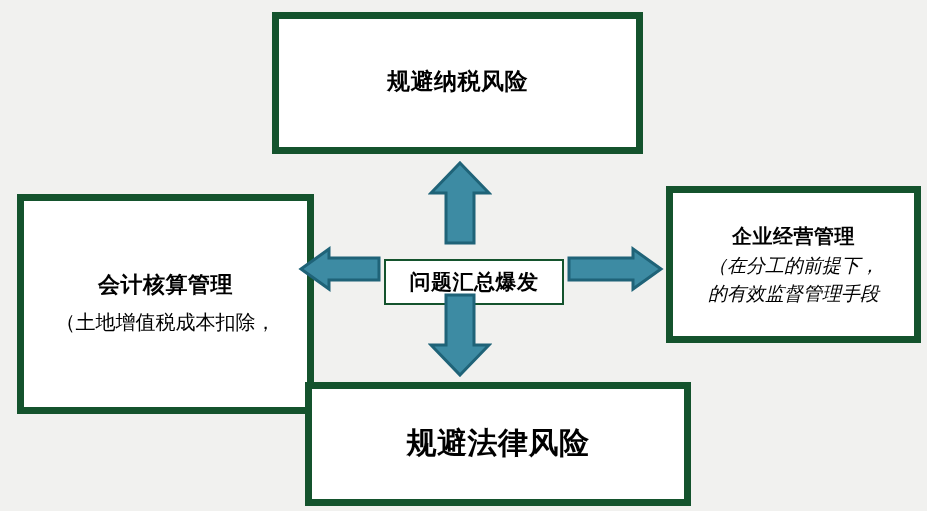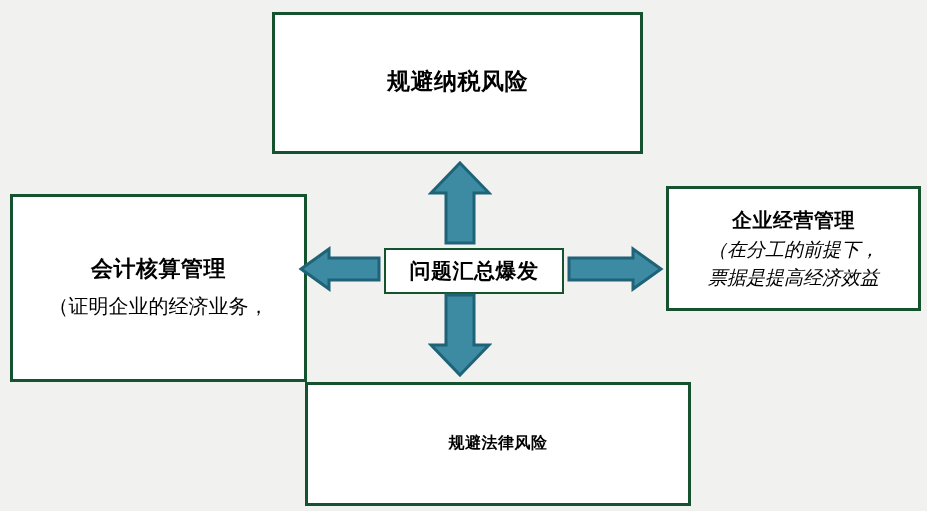--- a/index.html
+++ b/index.html
@@ -14,21 +14,21 @@
     overflow: hidden;
   }
   #diagram {
     position: relative;
     width: 927px;
     height: 511px;
   }
   .node {
     position: absolute;
     background: #ffffff;
-    border: 3px solid #14532d;
+    border: 7px solid #14532d;
     box-sizing: border-box;
     display: flex;
     flex-direction: column;
     align-items: center;
     justify-content: center;
     color: #000000;
     text-align: right;
   }
   .node .title {
     font-weight: bold;
@@ -48,55 +48,55 @@
     top: 12px;
     width: 371px;
     height: 142px;
     padding: 4px 6px 6px 6px;
   }
   #node-top .title { font-size: 23px; line-height: 34px; margin-bottom: 3px; }
   #node-top .sub { font-size: 22px; line-height: 34px; }
 
   
   #node-left {
-    left: 10px;
+    left: 17px;
     top: 194px;
     width: 297px;
-    height: 188px;
+    height: 220px;
     padding: 0 6px;
   }
   #node-left .title { font-size: 22px; line-height: 32px; margin-bottom: 4px; }
   #node-left .sub { font-size: 20px; line-height: 34px; }
 
   
   #node-right {
     left: 666px;
     top: 186px;
     width: 255px;
-    height: 125px;
+    height: 157px;
     padding: 3px 5px;
   }
   #node-right .title { font-size: 20px; line-height: 27px; margin-bottom: 1px; }
   #node-right .sub { font-size: 19px; line-height: 28px; font-style: italic; }
 
   
   #node-bottom {
     left: 305px;
     top: 382px;
     width: 386px;
     height: 124px;
     padding: 4px 6px;
   }
-  #node-bottom .title { font-size: 16px; line-height: 34px; margin-bottom: 3px; }
+  #node-bottom .title { font-size: 30px; line-height: 34px; margin-bottom: 3px; }
   #node-bottom .sub { font-size: 21px; line-height: 34px; }
 
   
   #node-center {
     left: 384px;
-    top: 248px;
+    top: 259px;
     width: 180px;
     height: 46px;
     border-width: 2px;
     padding: 16px;
   }
   #node-center .title { font-size: 21px; line-height: 24px; margin: 0; }
 
   
   .arrow {
     position: absolute;
@@ -113,29 +113,29 @@
 
 <div id="diagram">
 
   <div class="node" id="node-top">
     <span class="title">规避纳税风险</span>
   </div>
 
   <div class="node" id="node-left">
     <span class="title">会计核算管理</span>
     <span class="sub">
-      <span class="sub-line">（证明企业的经济业务，</span>
+      <span class="sub-line">（土地增值税成本扣除，</span>
     </span>
   </div>
 
   <div class="node" id="node-right">
     <span class="title">企业经营管理</span>
     <span class="sub">
       <span class="sub-line">（在分工的前提下，</span>
-      <span class="sub-line">票据是提高经济效益</span>
+      <span class="sub-line">的有效监督管理手段</span>
     </span>
   </div>
 
   <div class="node" id="node-bottom">
     <span class="title">规避法律风险</span>
   </div>
 
   <div class="node" id="node-center">
     <span class="title">问题汇总爆发</span>
   </div>

